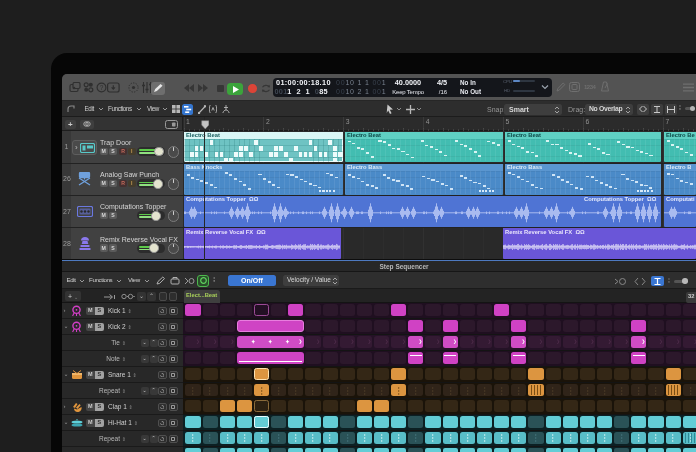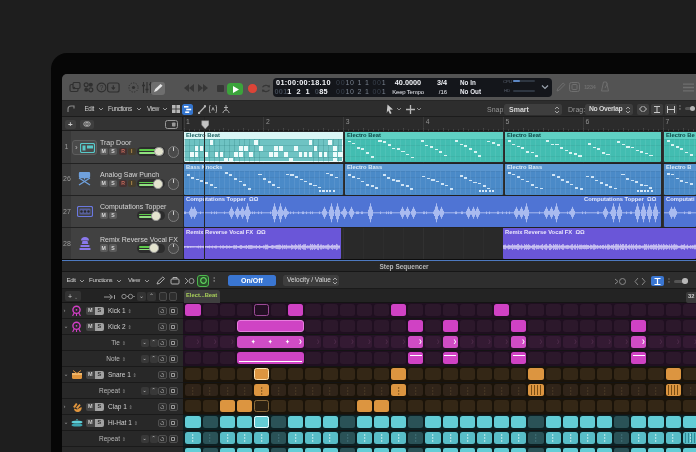--- a/index.html
+++ b/index.html
@@ -70,21 +70,21 @@
         <path d="M8.6 0.8l0.3 2.8-2.7-0.6z" fill="#363636"></path>
         <path d="M1.4 8.2l-0.3-2.8 2.7 0.6z" fill="#363636"></path>
       </svg>
 <div class="a " style="left:211.0px;top:3.5px;width:279.0px;height:19.5px;background:#14161b;border-radius:4px;"></div>
 <div class="a" style="left:214.0px;top:5.0px;font-size:7.3px;color:#f0f2f6;line-height:1;font-weight:bold;letter-spacing:0.35px;">01:00:00:18.10</div>
 <div class="a" style="left:211.0px;top:13.8px;font-size:7.3px;color:#f0f2f6;line-height:1;font-weight:bold;letter-spacing:0.35px;width:55px;text-align:right;"><span style="color:#3f4752">001</span>1&nbsp;&nbsp;2&nbsp;&nbsp;1&nbsp;&nbsp;<span style="color:#3f4752">0</span>85</div>
 <div class="a" style="left:274.0px;top:5.2px;font-size:7px;color:#79828f;line-height:1;letter-spacing:0.8px;"><span style="color:#39414d">00</span>10&nbsp;1&nbsp;1&nbsp;<span style="color:#39414d">00</span>1</div>
 <div class="a" style="left:274.0px;top:14.0px;font-size:7px;color:#79828f;line-height:1;letter-spacing:0.8px;"><span style="color:#39414d">00</span>10&nbsp;2&nbsp;1&nbsp;<span style="color:#39414d">00</span>1</div>
 <div class="a" style="left:330.0px;top:5.0px;font-size:7.3px;color:#f0f2f6;line-height:1;font-weight:bold;width:32px;text-align:center;">40.0000</div>
 <div class="a" style="left:328.0px;top:14.5px;font-size:6px;color:#e8eaf0;line-height:1;width:36px;text-align:center;letter-spacing:-0.2px;">Keep Tempo</div>
-<div class="a" style="left:374.0px;top:5.0px;font-size:7.3px;color:#f0f2f6;line-height:1;font-weight:bold;width:12px;text-align:center;">3/4</div>
+<div class="a" style="left:374.0px;top:5.0px;font-size:7.3px;color:#f0f2f6;line-height:1;font-weight:bold;width:12px;text-align:center;">4/5</div>
 <div class="a" style="left:375.0px;top:14.5px;font-size:6px;color:#e8eaf0;line-height:1;width:12px;text-align:center;">/16</div>
 <div class="a" style="left:398.0px;top:5.5px;font-size:6.3px;color:#e8eaf0;line-height:1;font-weight:bold;">No In</div>
 <div class="a" style="left:398.0px;top:14.5px;font-size:6.3px;color:#e8eaf0;line-height:1;font-weight:bold;">No Out</div>
 <div class="a" style="left:441.0px;top:5.5px;font-size:4.3px;color:#5a6270;line-height:1;">CPU</div>
 <div class="a " style="left:451.0px;top:6.0px;width:22.0px;height:2.3px;background:#2e3641;border-radius:1px;"></div>
 <div class="a " style="left:451.0px;top:6.0px;width:7.0px;height:2.3px;background:#5d87c4;border-radius:1px;"></div>
 <div class="a" style="left:442.0px;top:15.0px;font-size:4.3px;color:#5a6270;line-height:1;">HD</div>
 <div class="a " style="left:451.0px;top:15.5px;width:22.0px;height:2.3px;background:#2e3641;border-radius:1px;"></div>
 <svg class="a" style="left:479.0px;top:10.0px;" width="8" height="6" viewBox="0 0 8 6">
         <path d="M1 1.5l3 3 3-3" stroke="#9aa3ae" stroke-width="1.2" fill="none"></path>

